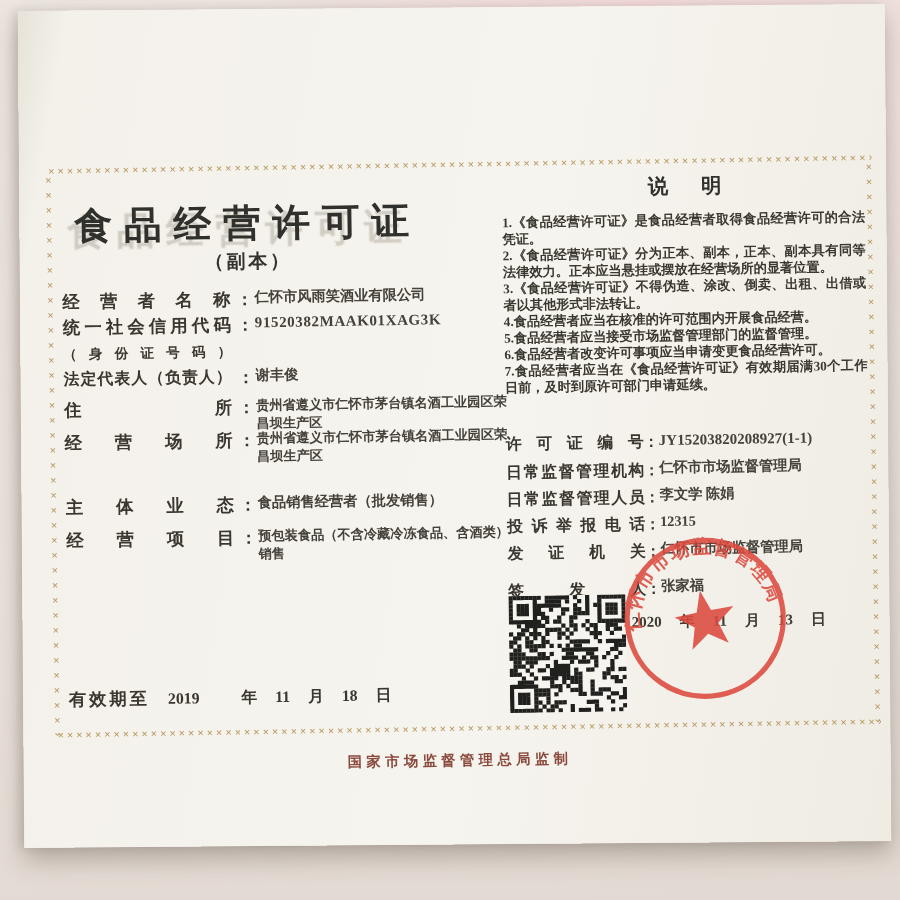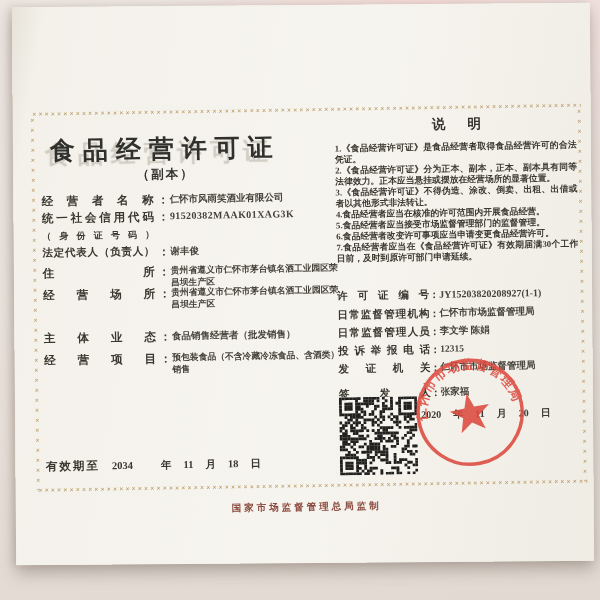--- a/index.html
+++ b/index.html
@@ -104,21 +104,21 @@
         <div class="row" style="top:215px">
           <span class="jlabel">主体业态</span><span class="colon">：</span><span class="val">食品销售经营者（批发销售）</span>
         </div>
 
         <div class="row" style="top:237px">
           <span class="jlabel">经营项目</span><span class="colon">：</span><span class="val addr">预包装食品（不含冷藏冷冻食品、含酒类）销售</span>
         </div>
 
         <div class="validity">
           <span class="vl">有效期至</span>
-          <span class="vn">2034</span>
+          <span class="vn">2019</span>
           <span class="vn" style="margin-left:16px">年</span>
           <span class="vn">11</span>
           <span class="vn">月</span>
           <span class="vn">18</span>
           <span class="vn">日</span>
         </div>
 
         <div class="rcol">
           <div class="notes-title">说明</div>
           <div class="notes">
@@ -577,21 +577,21 @@
                 </g>
               </svg>
           </div>
         </div>
 
         <div class="issue-date">
           <span>2020</span>
           <span>年</span>
           <span>11</span>
           <span>月</span>
-          <span>20</span>
+          <span>13</span>
           <span>日</span>
         </div>
 
         <div class="stamp">
           <svg viewBox="0 0 130 130" xmlns="http://www.w3.org/2000/svg">
             <g transform="rotate(-10 65 65)">
               <circle cx="65" cy="65" r="52" fill="none" stroke="#dd4a3f" stroke-width="3.5"></circle>
               <polygon points="65,46 69.9,60.2 85,60.5 73,69.6 77.3,84 65,75.4 52.7,84 57,69.6 45,60.5 60.1,60.2" fill="#dd4a3f"></polygon>
               <path id="stampArc" d="M 21,65 A 44,44 0 1 1 109,65" fill="none"></path>
               <text font-size="12.5" fill="#dd4a3f" font-weight="bold" font-family="Liberation Serif, serif">

